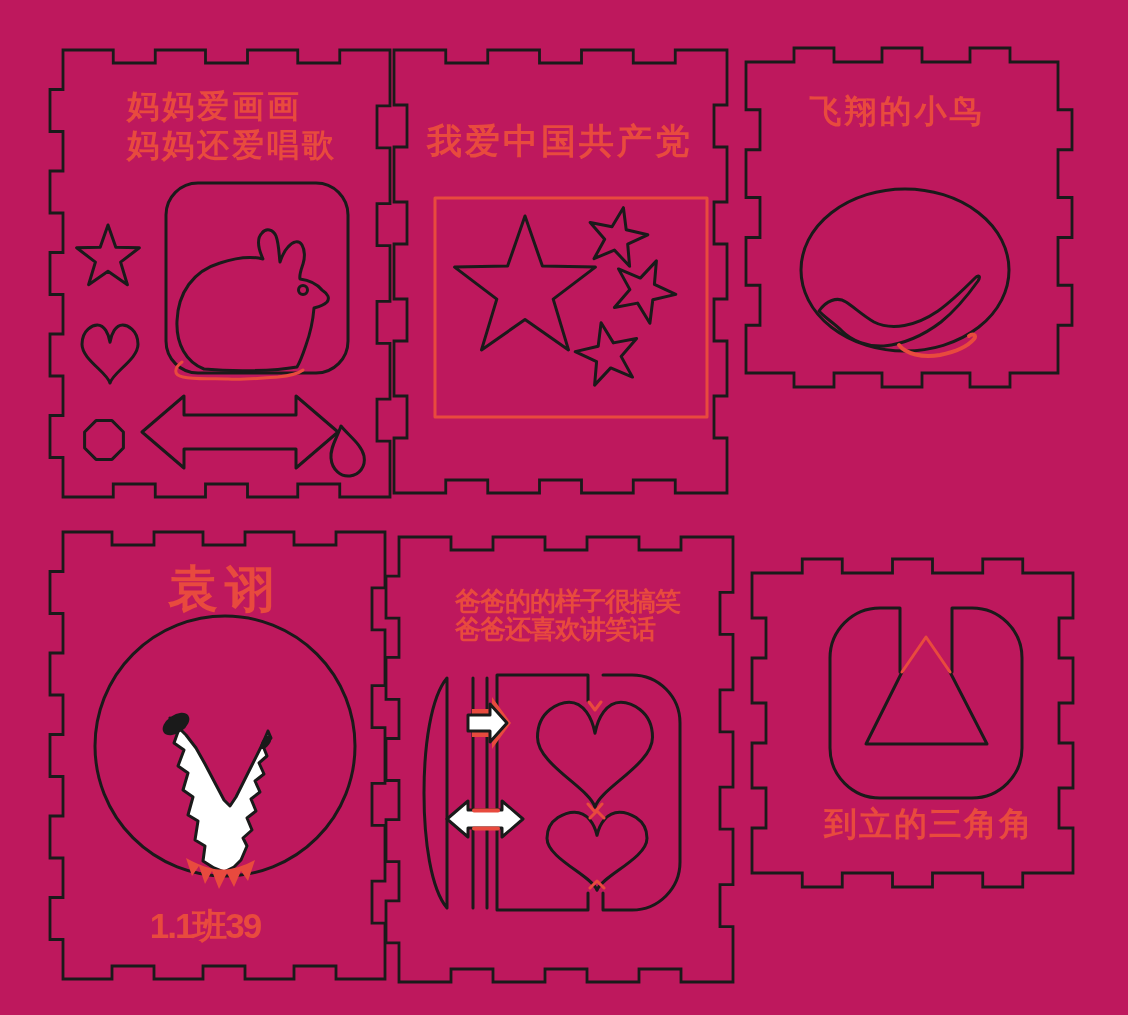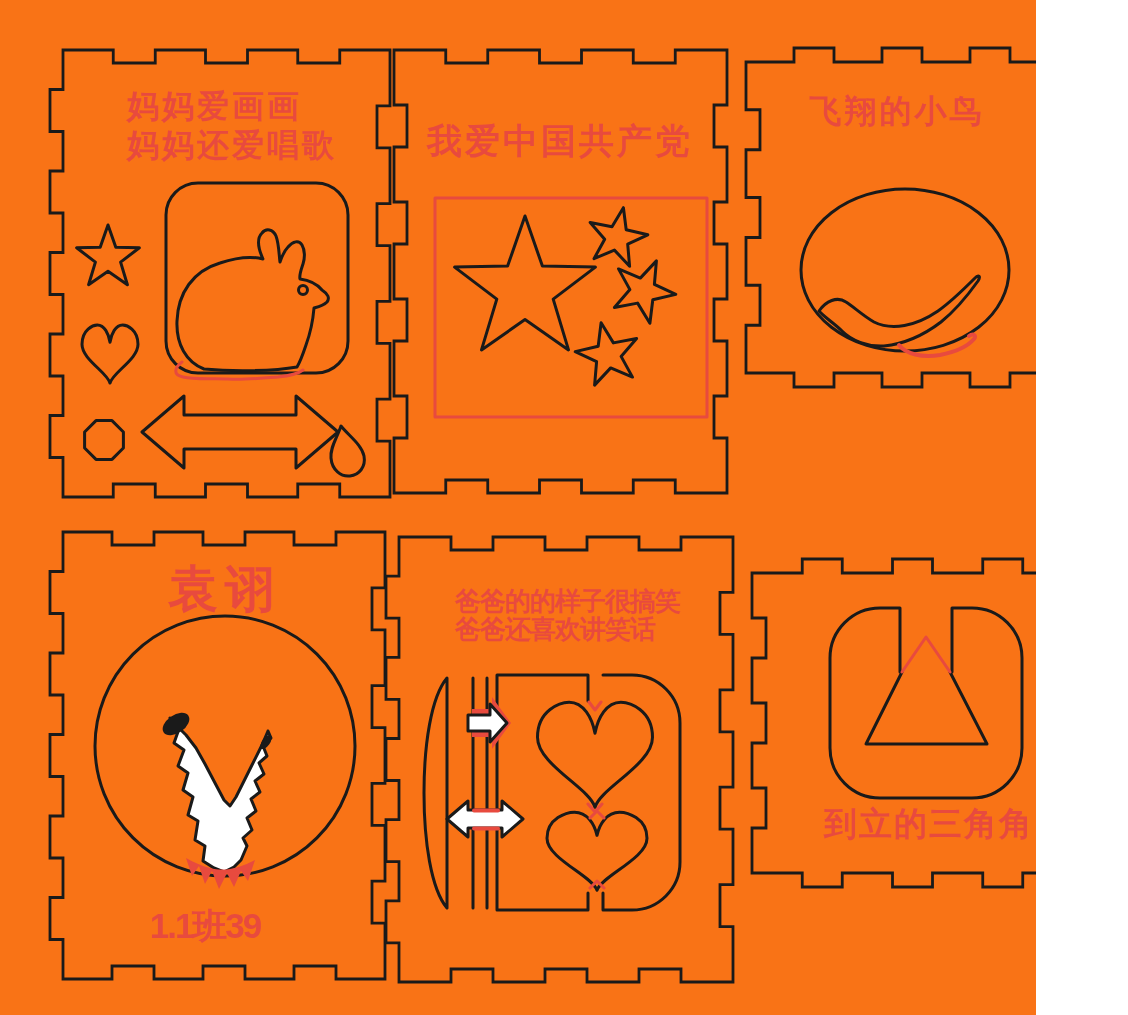--- a/index.html
+++ b/index.html
@@ -1,16 +1,16 @@
 <!DOCTYPE html>
 <html><head>
 <meta charset="utf-8">
 <style>
   html,body{margin:0;padding:0;background:#ffffff;}
-  #stage{position:relative;width:1036px;height:1015px;background:#f97316;overflow:hidden;}
+  #stage{position:relative;width:1128px;height:1015px;background:#be185d;overflow:hidden;}
   svg{display:block;}
   .k{stroke:#1a1a1a;stroke-width:3;fill:none;stroke-linejoin:round;stroke-linecap:round;}
   .kb{stroke:#1a1a1a;stroke-width:2.8;fill:none;stroke-linejoin:miter;stroke-linecap:square;}
   .kf{stroke:#1a1a1a;stroke-width:3;fill:#ffffff;stroke-linejoin:round;}
   .r{stroke:#e84a3e;stroke-width:3;fill:none;stroke-linejoin:round;stroke-linecap:round;}
   .rthick{stroke:#e84a3e;stroke-width:4;fill:none;stroke-linecap:round;}
   .rf{fill:#e84a3e;stroke:none;}
   .blk{fill:#1a1a1a;stroke:none;}
   text{font-family:"Liberation Sans","DejaVu Sans",sans-serif;font-weight:bold;fill:#e84a3e;}
 </style>

